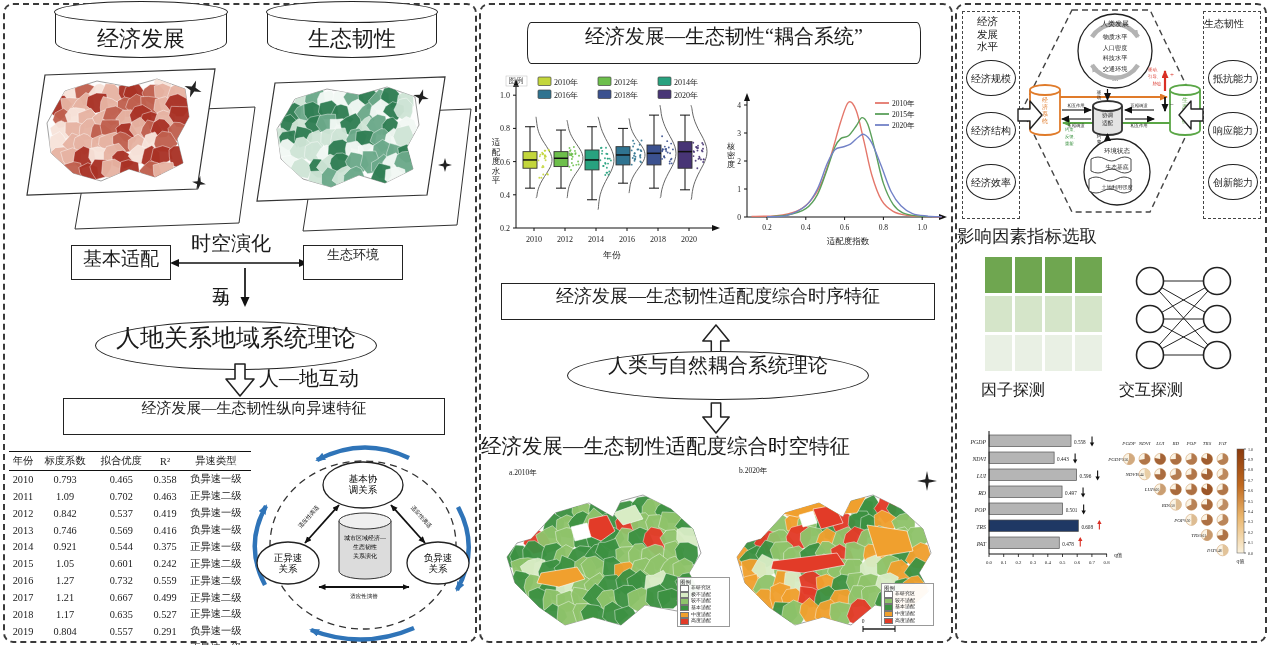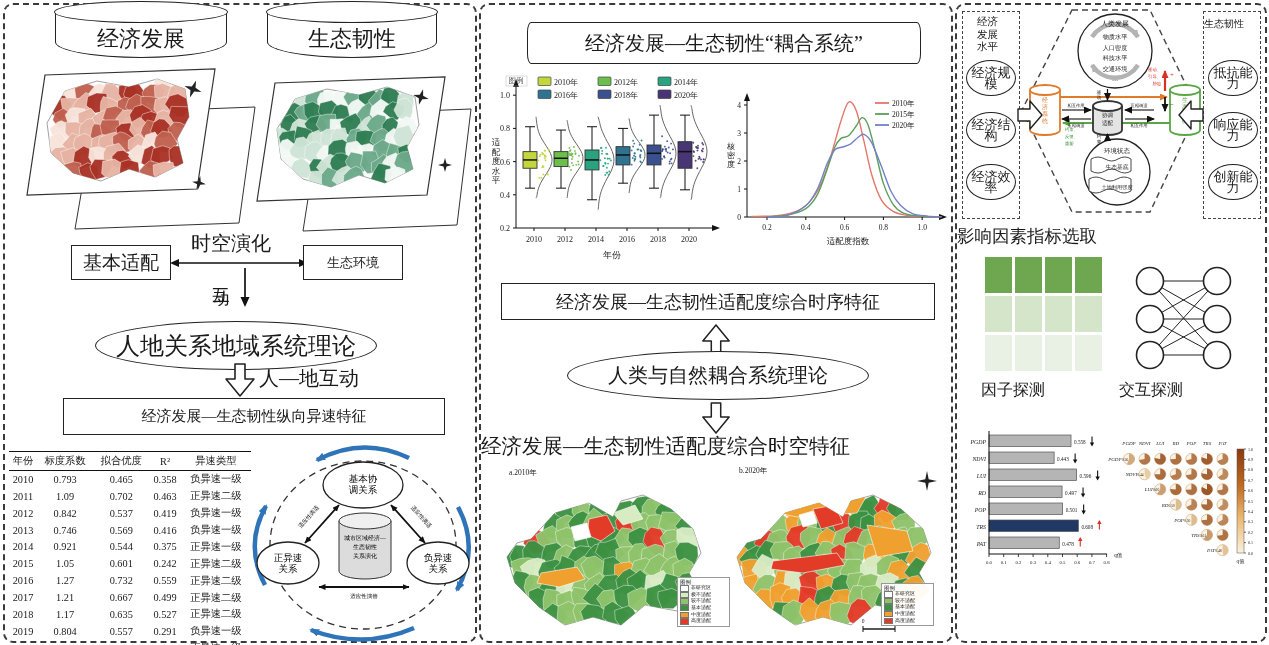--- a/index.html
+++ b/index.html
@@ -3,33 +3,33 @@
 <meta charset="utf-8">
 <style>
   html,body{margin:0;padding:0;background:#fff}
   #canvas{position:relative;width:1269px;height:645px;background:#fff;overflow:hidden;
     font-family:"Liberation Serif","DejaVu Serif",serif;color:#1a1a1a}
   .panel{position:absolute;border:2.2px dashed #3a3a3a;border-radius:10px;background:#fff}
   #p-left{left:3px;top:3px;width:470px;height:636px}
   #p-mid{left:479px;top:3px;width:470px;height:636px}
   #p-right{left:955px;top:3px;width:308px;height:636px}
   .lbl{position:absolute;text-align:left;line-height:1.15}
-  .box{position:absolute;border:1.6px solid #222;background:#fff;display:flex;align-items:center;justify-content:center;text-align:center}
+  .box{position:absolute;border:1.6px solid #222;background:#fff;display:flex;align-items:flex-start;justify-content:center;text-align:center}
   .ellb{border-radius:50%}
   .vert{writing-mode:vertical-rl;text-orientation:upright;letter-spacing:1px}
   .cyl{position:absolute;background:#fff;border:1.7px solid #222;border-top:none;border-radius:0 0 50% 50%/0 0 16px 16px}
   .cyl:before{content:"";position:absolute;left:-1.7px;right:-1.7px;top:-10px;height:20px;border:1.7px solid #222;border-radius:50%;background:#fff}
   .cyl span{position:absolute;left:0;right:0;top:13px;text-align:center;font-size:22px;z-index:2}
   #allo-table{position:absolute;left:4px;top:446px;width:242px;border-collapse:collapse;font-size:10.3px}
   #allo-table th{font-weight:normal;border-top:1.6px solid #111;border-bottom:1px solid #111;padding:2px 0}
   #allo-table td{padding:1.45px 0;text-align:center}
   #allo-table tr:last-child td{border-bottom:1.6px solid #111}
   .dashbox{position:absolute;border:1.6px dashed #444;background:#fff}
   .sm-ell{position:absolute;border:1.4px solid #222;border-radius:50%;background:#fff;
-    display:flex;align-items:center;justify-content:center;text-align:center;font-size:13px;line-height:11px}
+    display:flex;align-items:center;justify-content:center;text-align:center;font-size:10px;line-height:11px}
   .maplegend{position:absolute;background:rgba(255,255,255,.95);border:.5px solid #999;padding:1px 2px;font-size:5px;line-height:6.2px;z-index:5}
   .maplegend .sw{display:inline-block;width:7px;height:4.5px;border:.5px solid #777;margin-right:2px;vertical-align:middle}
   .gridcell{position:absolute;width:27px;height:36px}
   svg{position:absolute;overflow:visible}
   text{font-family:"Liberation Serif","DejaVu Serif",serif}
 </style>
 </head>
 <body>
 
 <div id="canvas">

